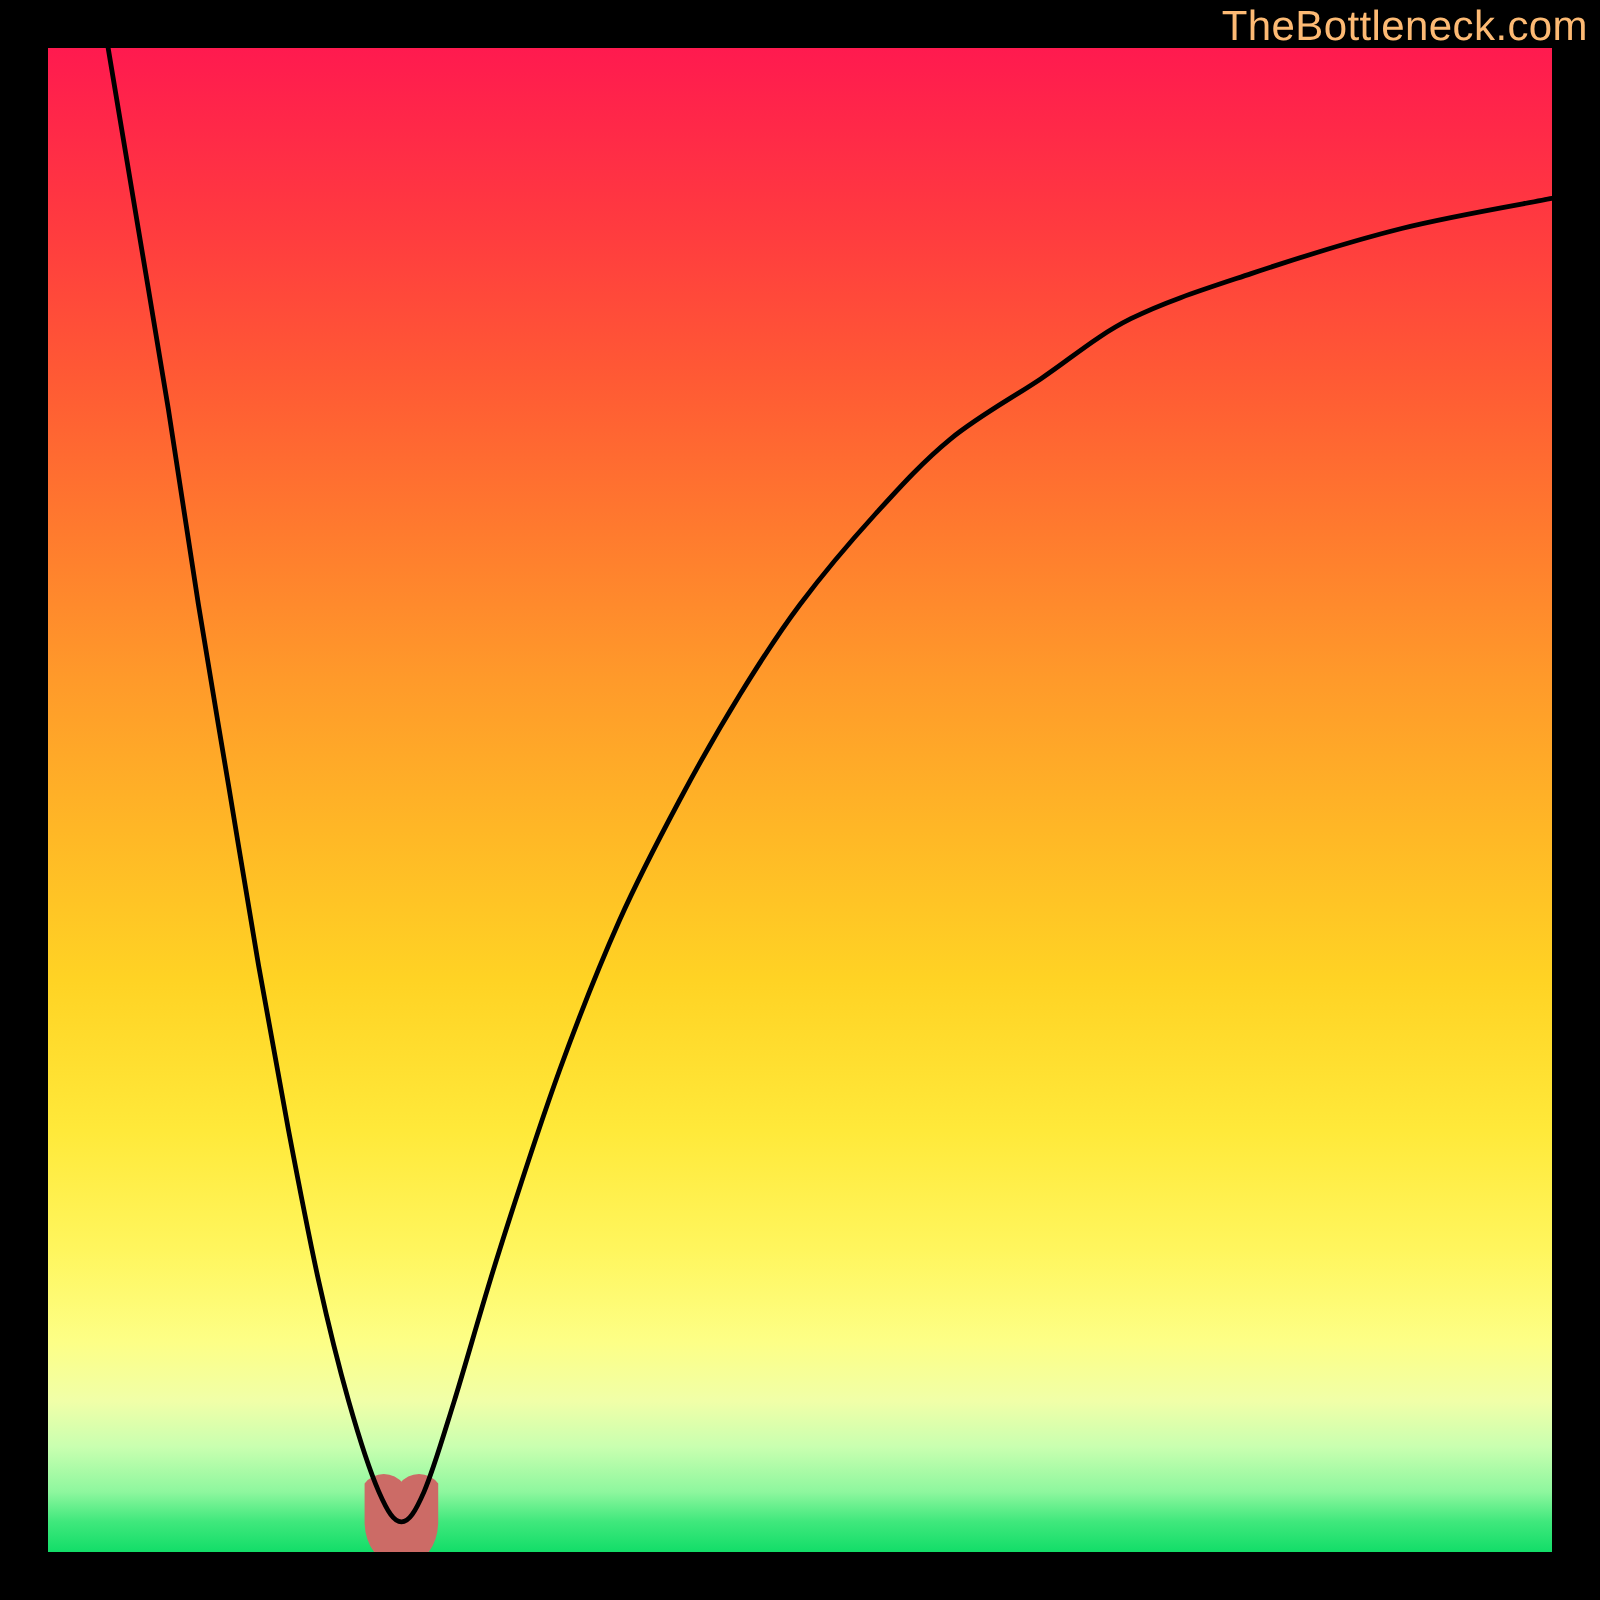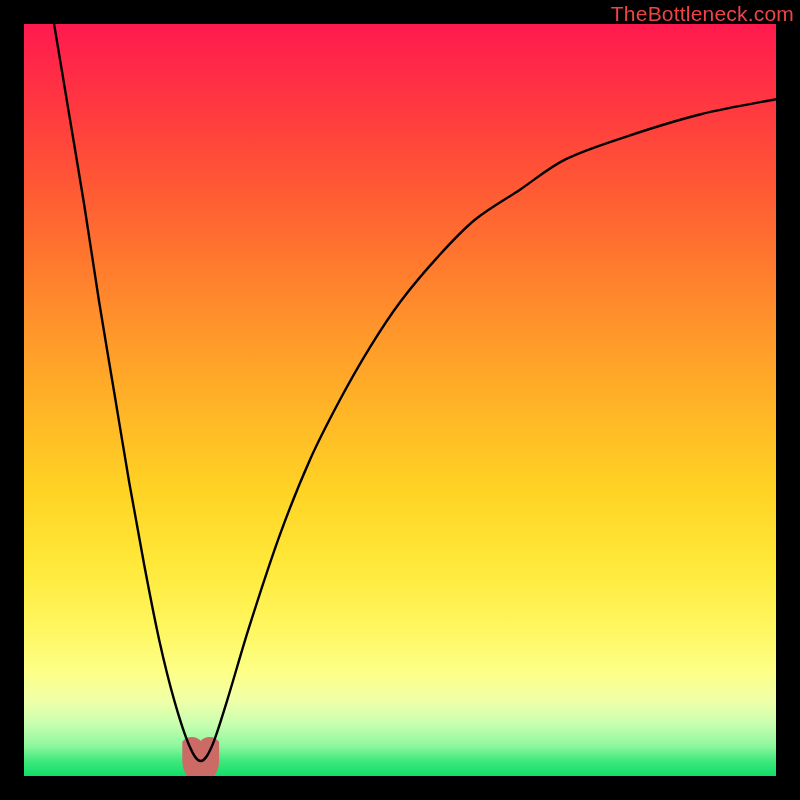--- a/index.html
+++ b/index.html
@@ -46,21 +46,21 @@
       #c9ffb0 93%,
       #8ef79e 96%,
       #3fe87c 98%,
       #12dd68 100%
     );
   }
   .watermark {
     position: absolute;
     top: 2px;
     right: 6px;
-    color: #ef4444;
+    color: #fdba74;
     font-size: 21px;
     letter-spacing: 0.2px;
     user-select: none;
   }
   svg.curve {
     position: absolute;
     inset: 0;
   }
 </style>
 </head>

